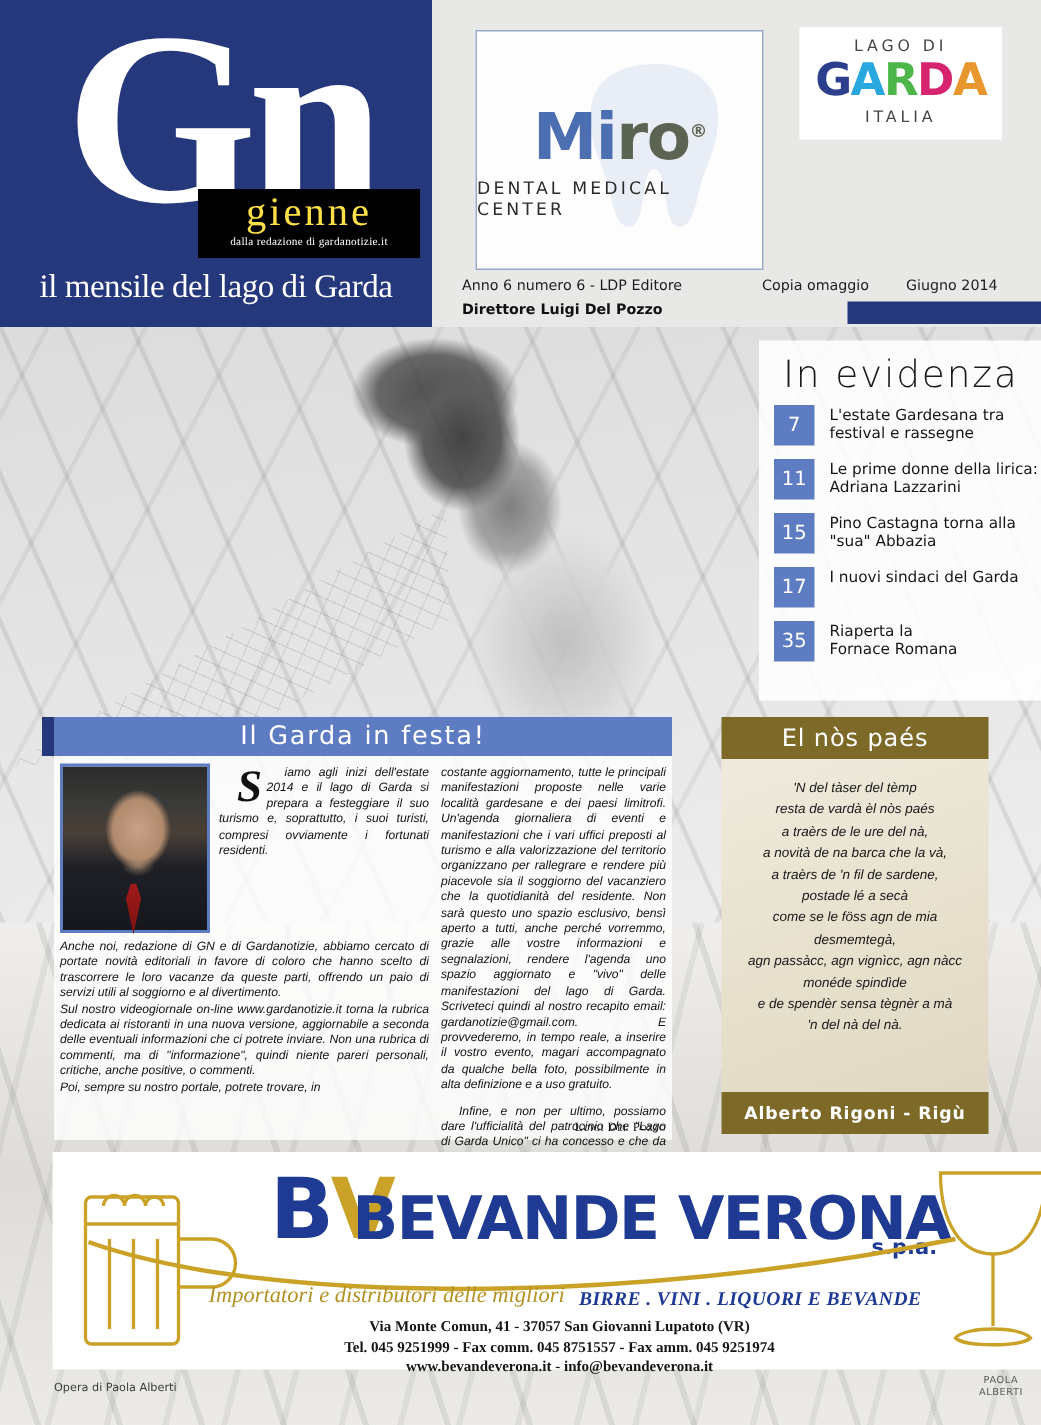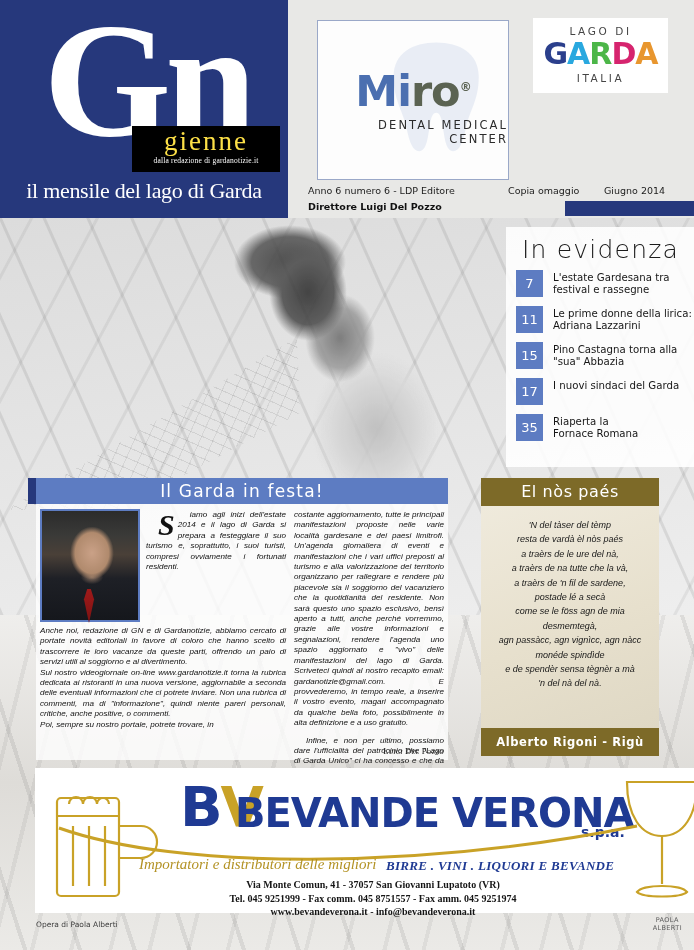--- a/index.html
+++ b/index.html
@@ -87,21 +87,21 @@
     opacity:.34;
   }
   .miro-word {
     position:absolute; left:0; right:0; top:43px; text-align:center;
     font-family:"DejaVu Sans", sans-serif; font-weight:700; font-size:43px;
     line-height:47px; color:#4b6fb0; letter-spacing:-1px;
   }
   .miro-word .mo { color:#5b6352; }
   .miro-reg { font-size:12px; vertical-align:super; color:#5b6352; }
   .miro-sub {
-    position:absolute; left:0; right:0; top:97px; text-align:right;
+    position:absolute; left:0; right:0; top:97px; text-align:left;
     font-family:"DejaVu Sans", sans-serif; font-size:11.5px; color:#2b2b2b;
     letter-spacing:2.1px;
   }
 
   .logo-garda {
     position:absolute; left:533px; top:18px; width:135px; height:75px;
     background:#fff;
   }
   .garda-top, .garda-bot {
     text-align:center; font-family:"DejaVu Sans", sans-serif;
@@ -394,21 +394,21 @@
       <div class="art-sign">Luigi Del Pozzo</div>
     </div>
   </div>
 
   <div class="poem">
     <div class="poem-head">El nòs paés</div>
     <div class="poem-body">
       <div>'N del tàser del tèmp</div>
       <div>resta de vardà èl nòs paés</div>
       <div>a traèrs de le ure del nà,</div>
-      <div>a traèrs de na tutte che la và,</div>
+      <div>a novità de na barca che la và,</div>
       <div>a traèrs  de 'n fil de sardene,</div>
       <div>postade lé a secà</div>
       <div>come se le föss agn de mia</div>
       <div>desmemtegà,</div>
       <div>agn passàcc, agn vignìcc, agn nàcc</div>
       <div>monéde spindìde</div>
       <div>e de spendèr sensa tègnèr a mà</div>
       <div>'n del nà del nà.</div>
     </div>
     <div class="poem-foot">Alberto Rigoni - Rigù</div>

